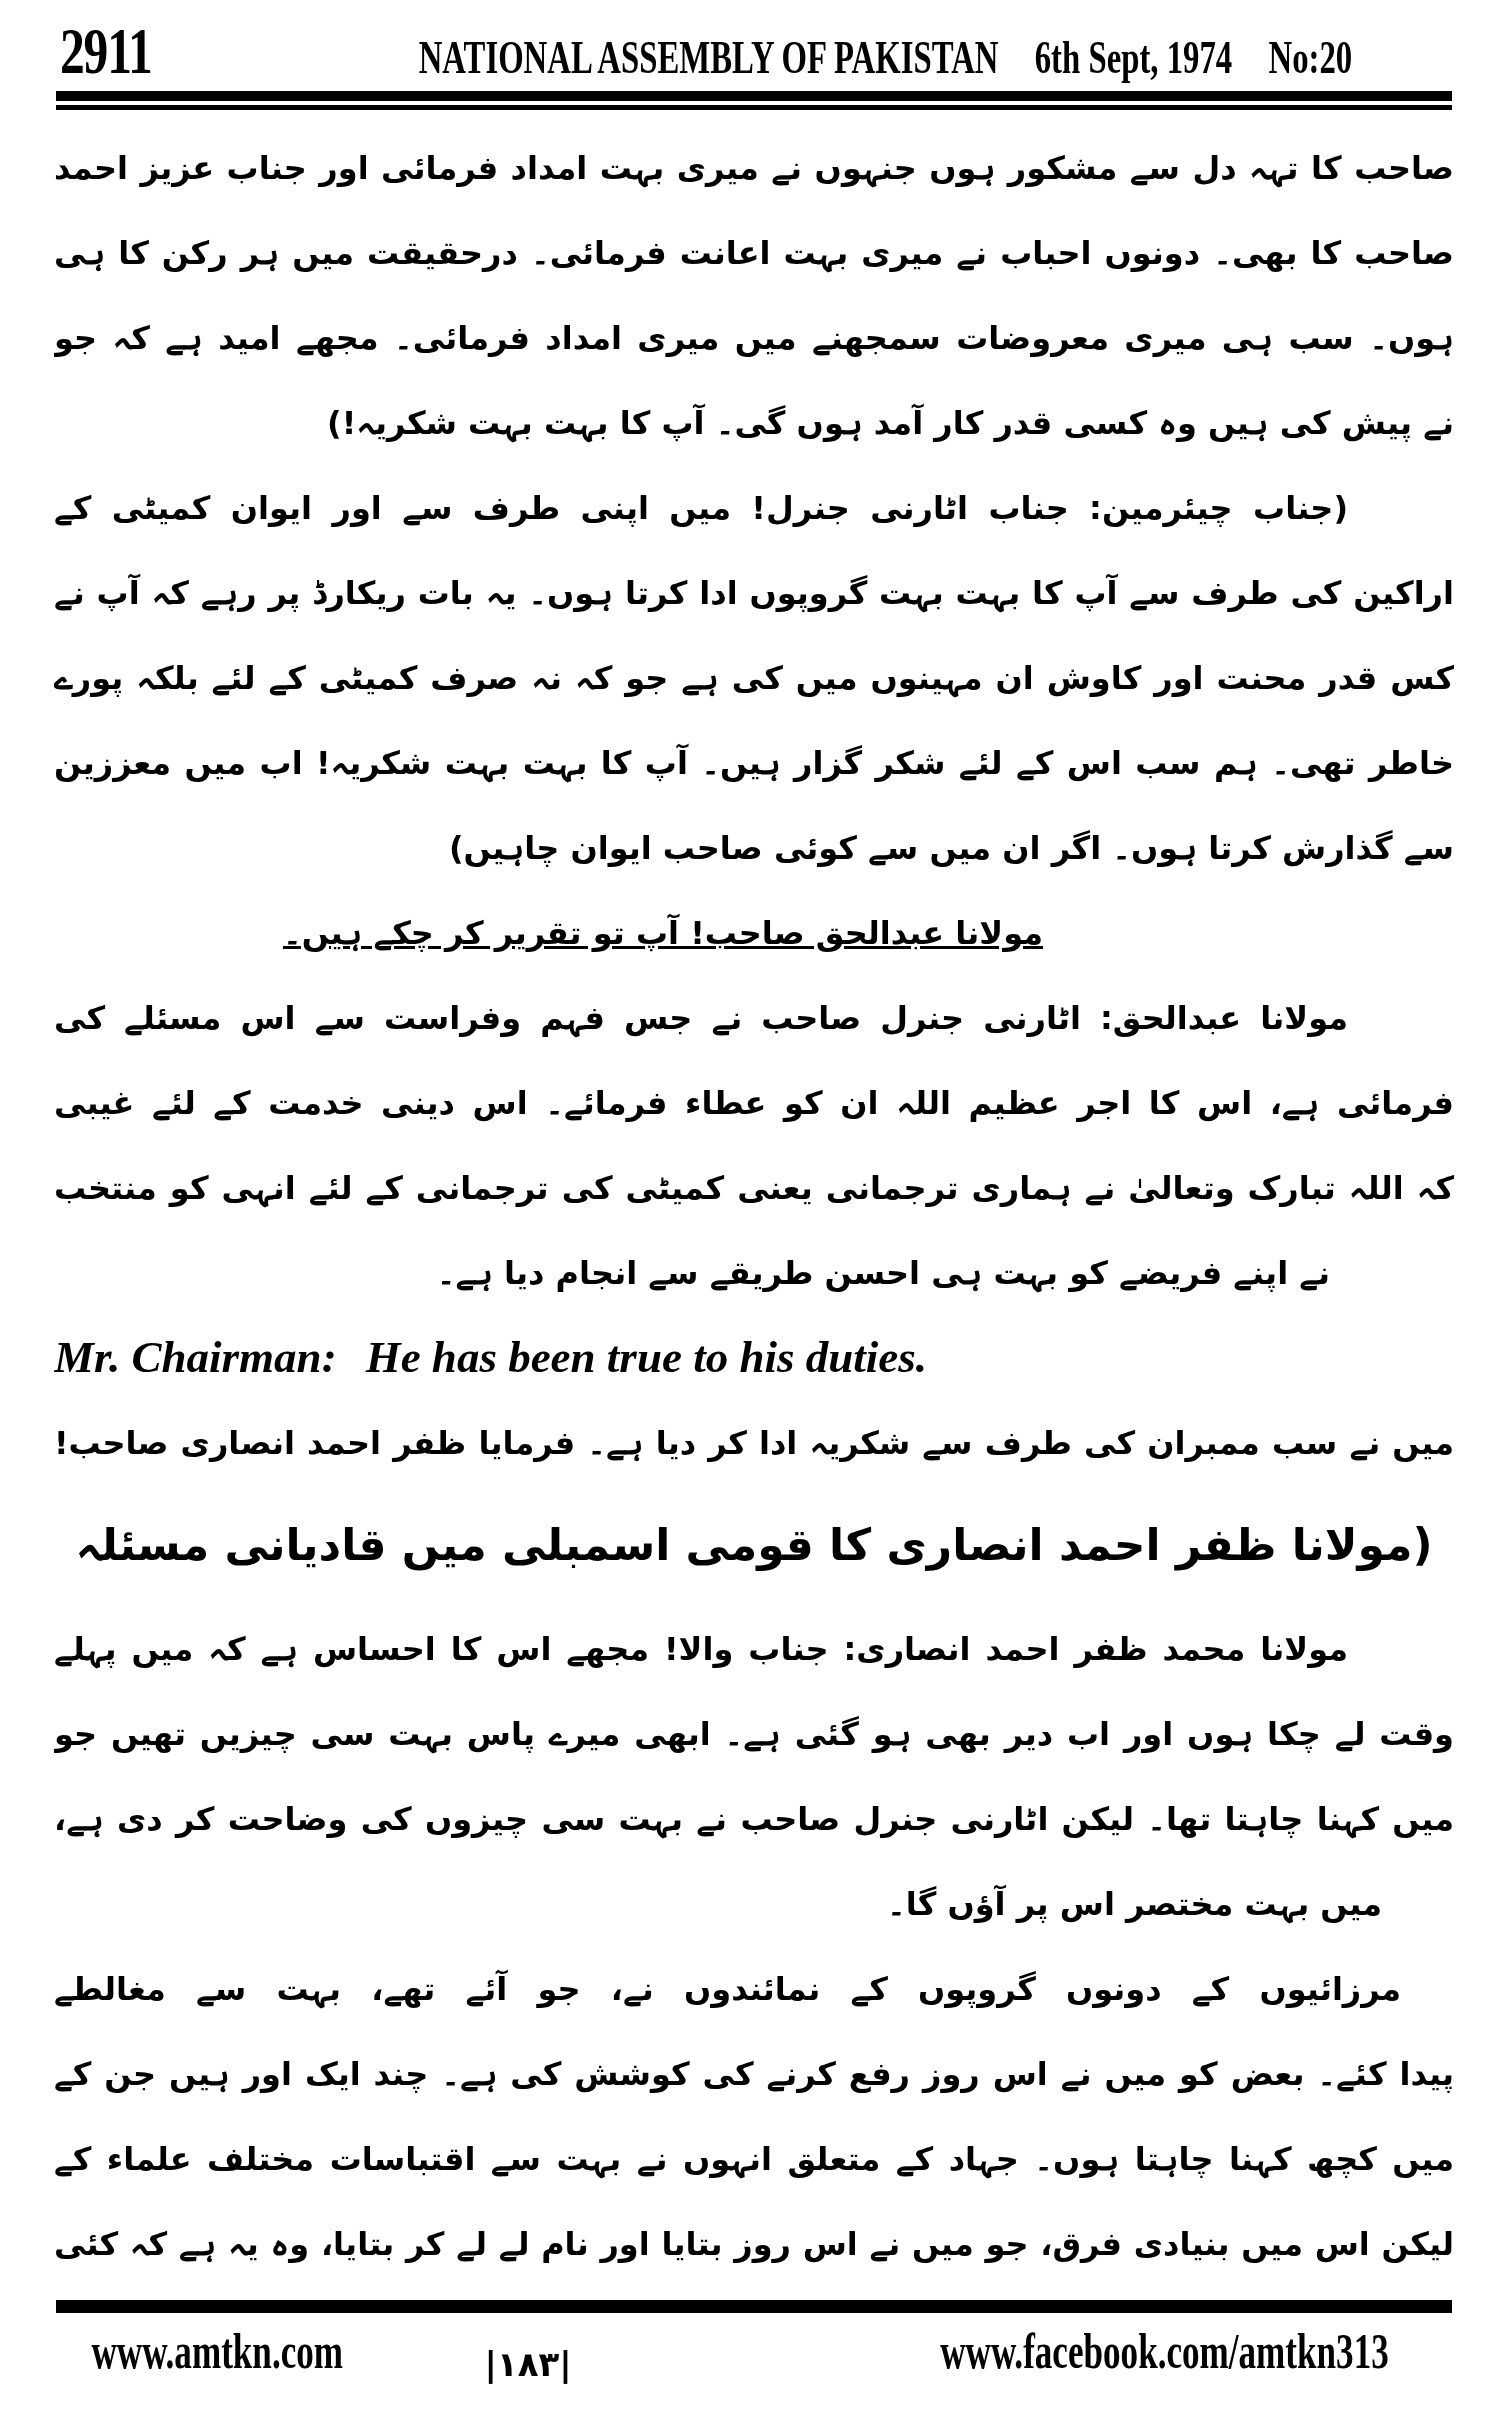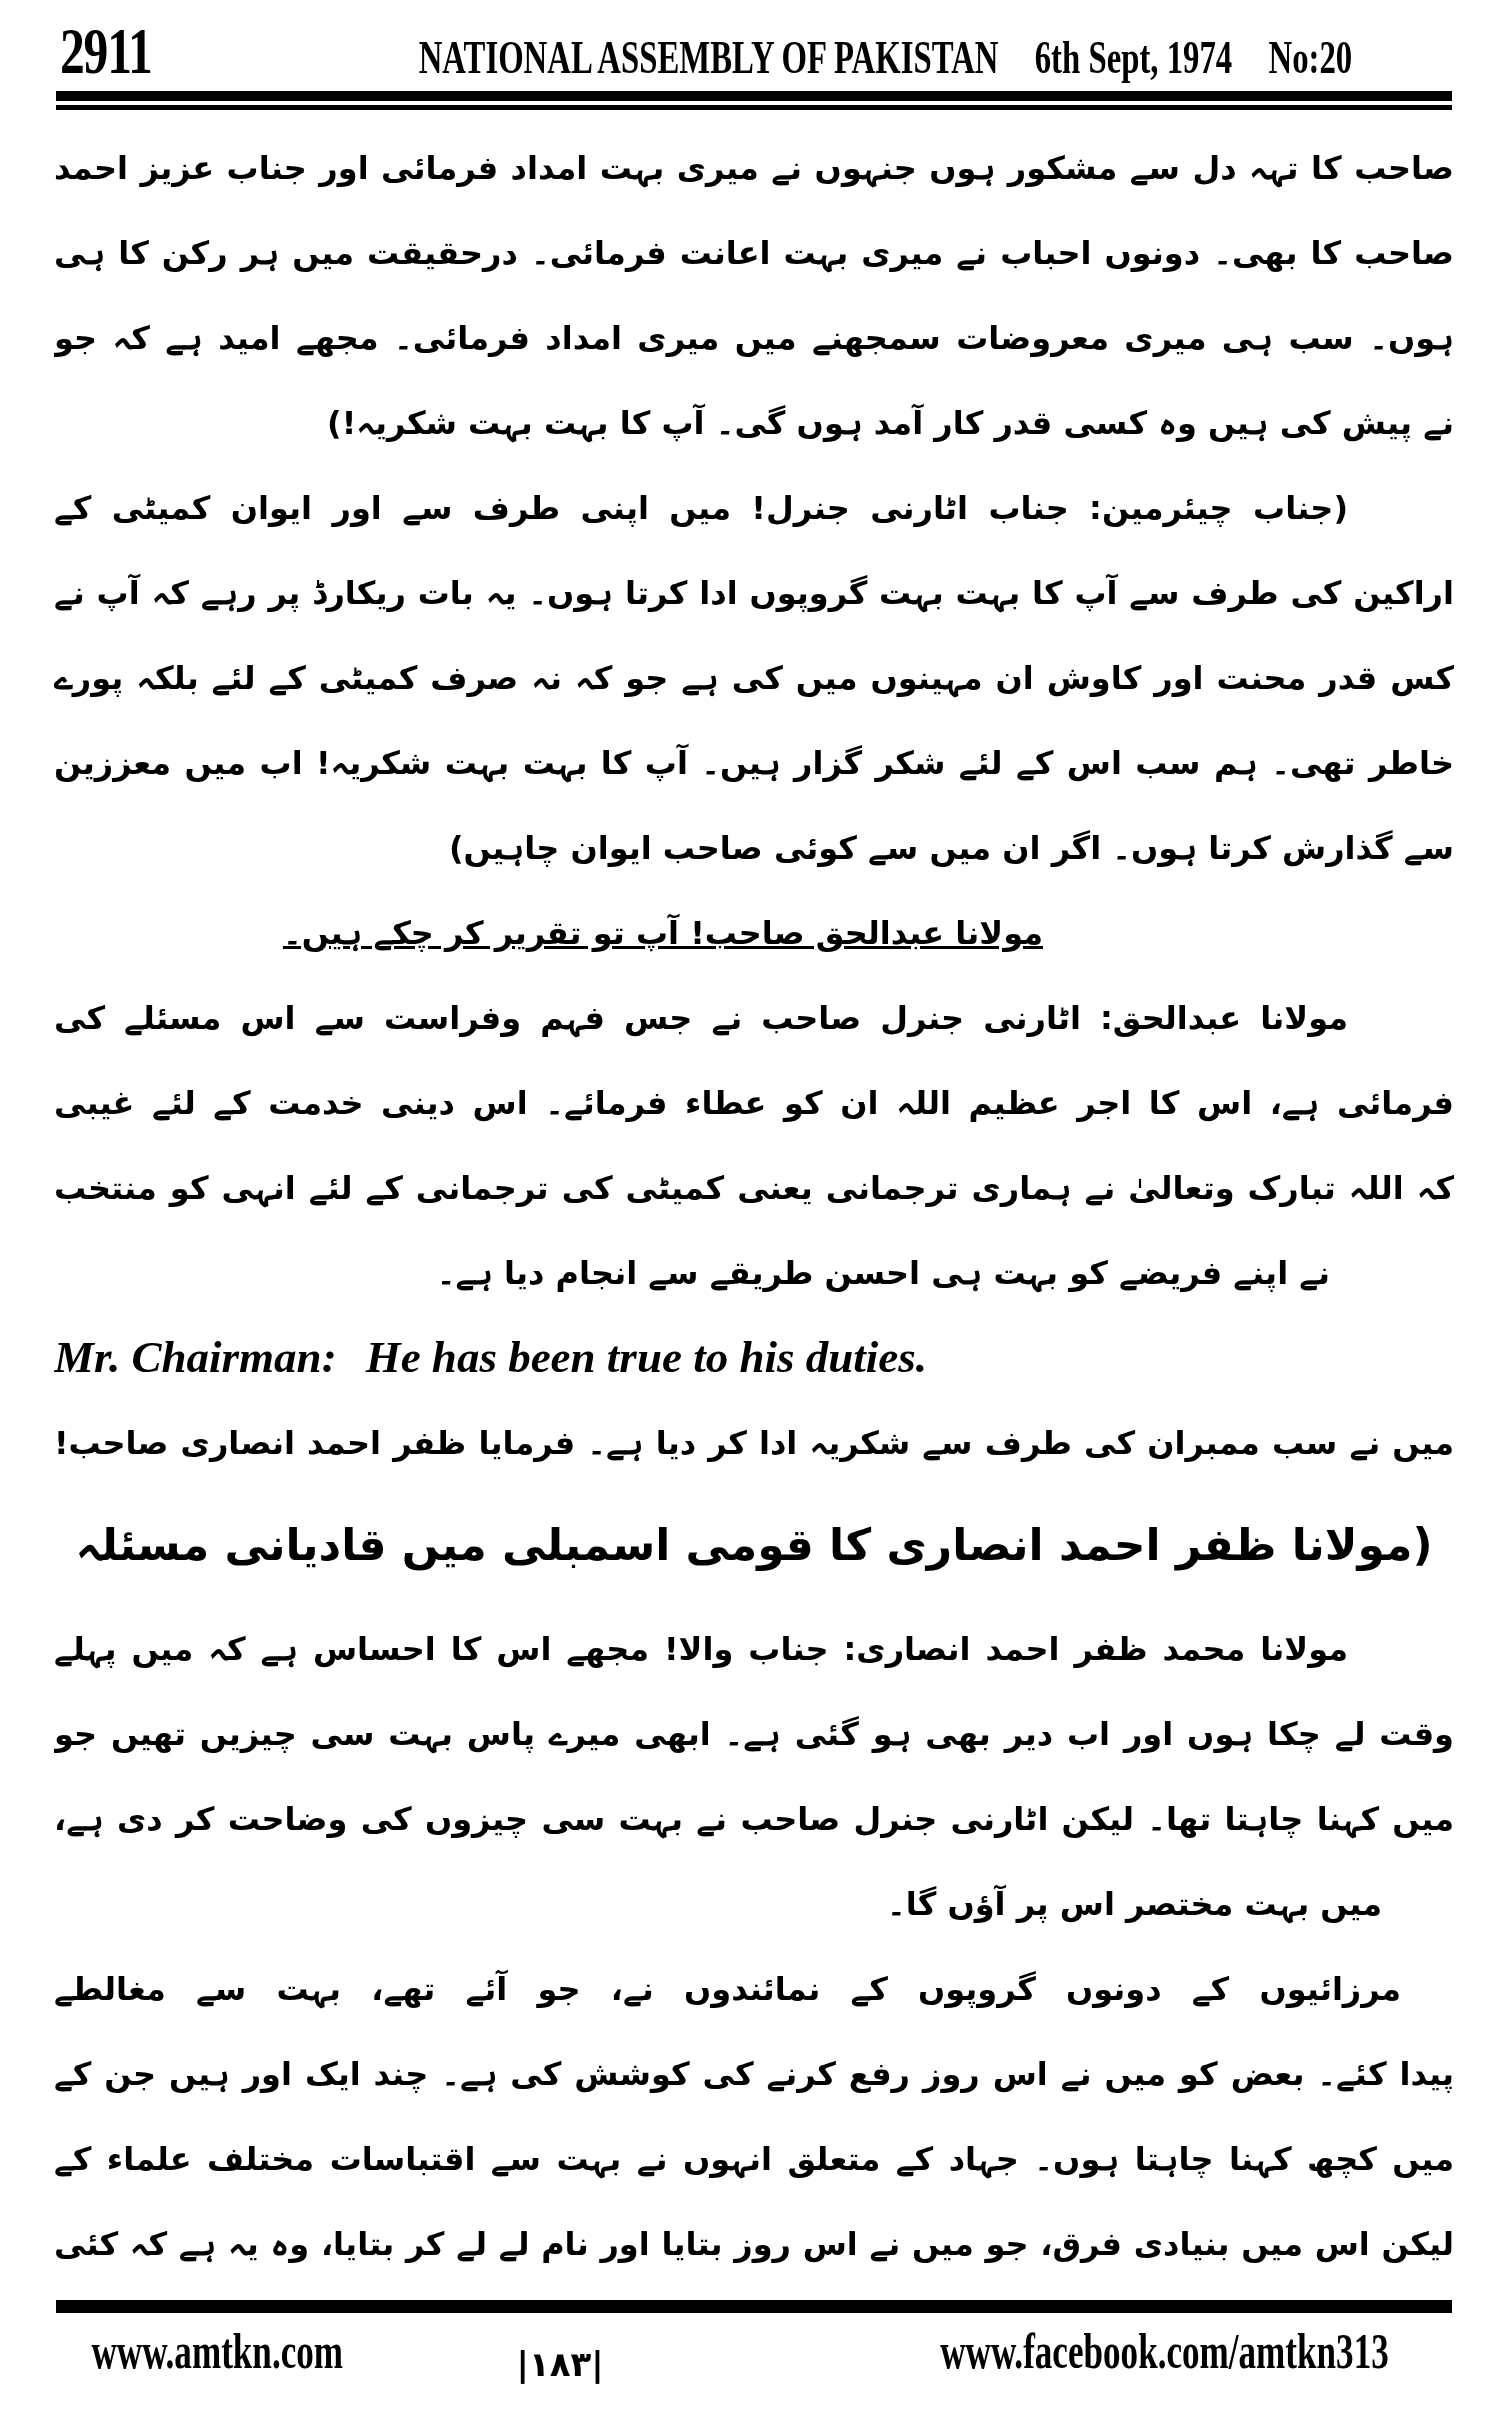--- a/index.html
+++ b/index.html
@@ -49,21 +49,21 @@
     direction:rtl;text-align:center;
     font-weight:bold;font-size:44px;
     font-family:"DejaVu Sans",sans-serif;
   }
 
   
   .frule{position:absolute;top:2300px;left:56px;right:56px;height:13px;background:#000;}
   .footer{
     position:absolute;top:2314px;left:56px;right:56px;height:68px;
     display:flex;align-items:center;
-    font-family:"Liberation Serif",serif;font-weight:bold;font-size:45px;gap:32px;
+    font-family:"Liberation Serif",serif;font-weight:bold;font-size:45px;
   }
   .f-page{margin-left:106px;font-family:"DejaVu Sans",sans-serif;font-size:34px;margin-top:32px;}
   .f-fb{margin-left:auto;}
 </style>
 </head>
 <body>
 
 <div class="page">
 
   <div class="hdr-num">2911</div>

